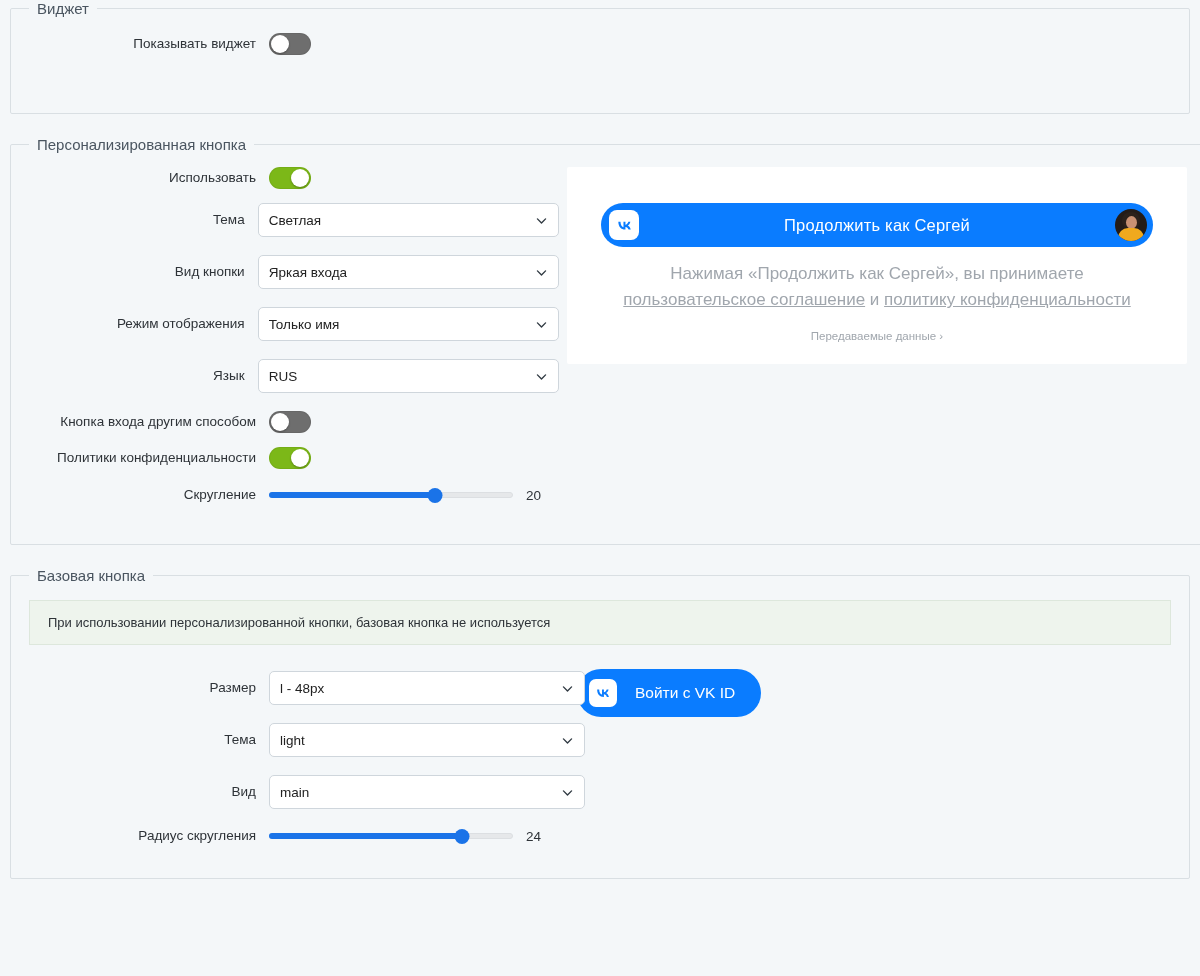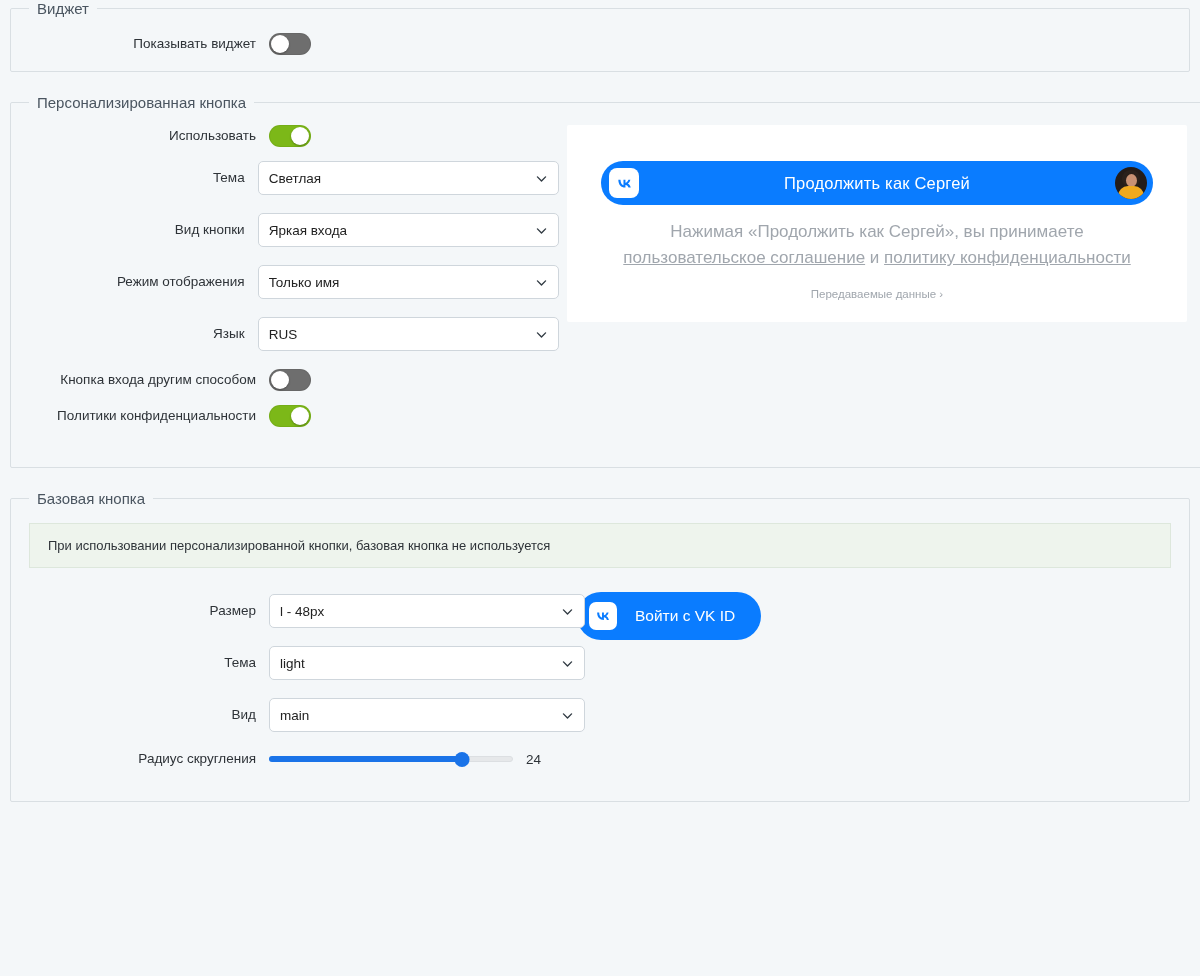--- a/index.html
+++ b/index.html
@@ -23,21 +23,21 @@
   }
   fieldset.group > legend {
     font-size: 15px;
     color: #4a5560;
     padding: 0 8px;
     margin-left: 18px;
   }
   .group-body { padding: 10px 18px 18px 18px; }
 
   
-  #widget-group { height: 72px; }
+  #widget-group { height: 114px; }
   #widget-group .group-body { padding-top: 16px; }
 
   .row {
     display: flex;
     align-items: center;
     margin-bottom: 14px;
   }
   .row-label {
     width: 240px;
     text-align: right;
@@ -326,20 +326,31 @@
           </div>
         </div>
 
         <div class="row" style="margin-bottom:18px;">
           <div class="row-label">Политики конфиденциальности</div>
           <div class="toggle on">
             <div class="knob"></div>
           </div>
         </div>
 
+        <div class="row" style="margin-bottom:19px;">
+          <div class="row-label">Скругление</div>
+          <div class="slider-wrap">
+            <div class="slider">
+              <div class="track"></div>
+              <div class="fill" id="fill-rounding" style="width: 68%;"></div>
+              <div class="thumb" id="thumb-rounding" style="left: 68%;"></div>
+            </div>
+            <div class="slider-value">20</div>
+          </div>
+        </div>
 
 
       </div>
 
       <div class="preview-col">
         <div class="preview-panel">
 
           <div class="vk-personal-btn">
             <span class="vk-logo">
               <svg viewBox="0 0 24 24" width="19" height="19">

